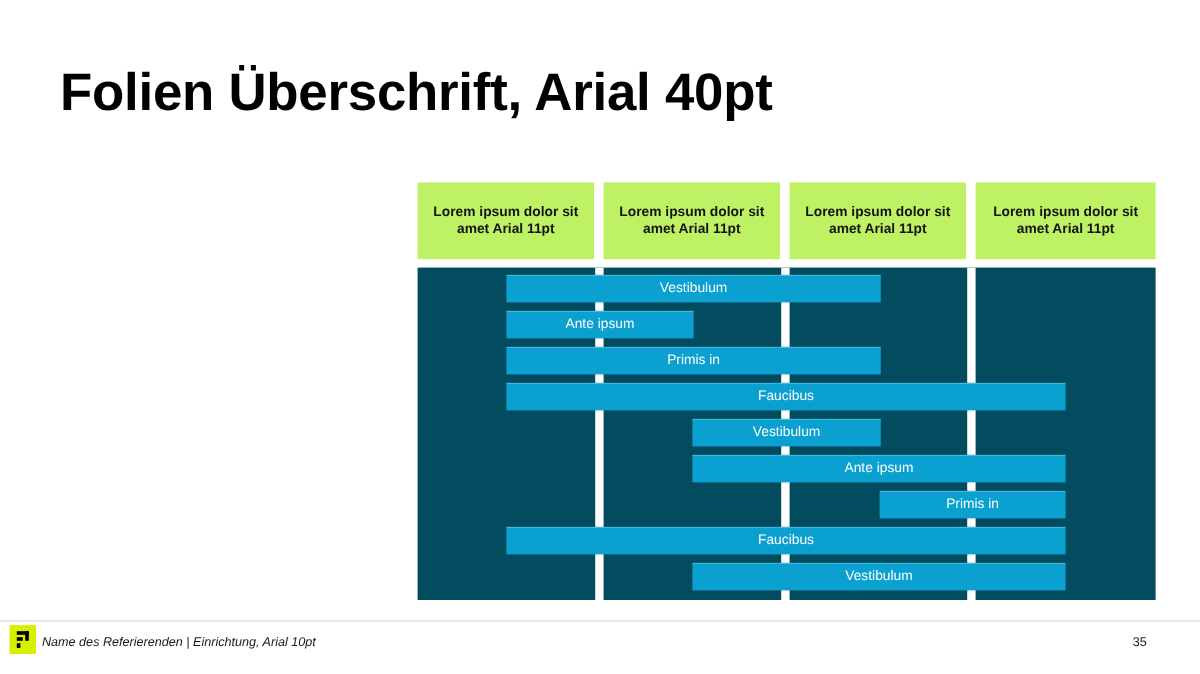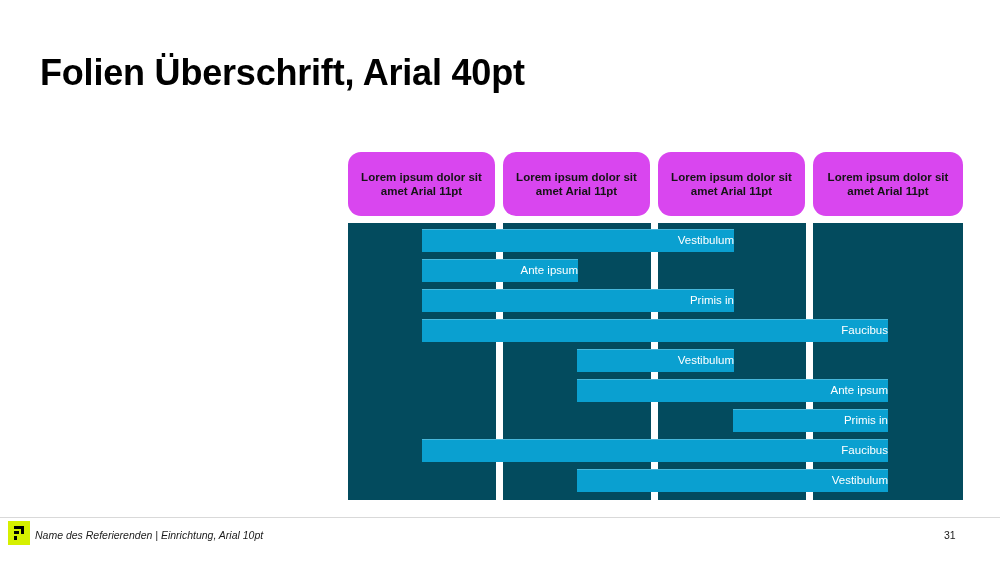--- a/index.html
+++ b/index.html
@@ -5,63 +5,63 @@
   html,body{margin:0;padding:0;}
   body{
     width:1000px;height:562px;background:#ffffff;overflow:hidden;
     font-family:"Liberation Sans","DejaVu Sans",sans-serif;
     -webkit-font-smoothing:antialiased;
   }
   .slide{position:relative;width:1000px;height:562px;}
 
   
   .slide-title{
-    position:absolute;left:40px;top:26px;
-    font-size:36px;line-height:46px;color:#000000;
+    position:absolute;left:50px;top:26px;
+    font-size:44px;line-height:46px;color:#000000;
     letter-spacing:-0.2px;white-space:nowrap;
   }
 
   
   .body-text{
     position:absolute;left:34px;top:224px;width:270px;
     font-size:20px;line-height:29.5px;color:#000000;
   }
 
   
   .chart{
     position:absolute;left:348px;top:152px;width:615px;height:348px;
   }
   .header-row{
     position:absolute;left:0;top:0;width:615px;height:64px;
   }
   .col-head{
     position:absolute;top:0;height:64px;
-    background:#d946ef;
-    display:flex;align-items:center;justify-content:center;border-radius:13px;
+    background:#bef264;
+    display:flex;align-items:center;justify-content:center;
   }
   .col-head span{
     display:block;text-align:center;
     font-size:11.5px;line-height:14px;font-weight:bold;color:#141414;
     padding:0 6px;
   }
 
   .plot{
     position:absolute;left:0;top:71px;width:615px;height:277px;
     background:#034b5e;overflow:hidden;
   }
   
   .vline{
     position:absolute;top:0;width:7px;height:277px;background:#ffffff;
   }
   
   .bar{
     position:absolute;height:23px;
     background:#0aa0d0;
     box-shadow:0 1px 0 rgba(255,255,255,0.25) inset;
-    display:flex;align-items:center;justify-content:flex-end;
+    display:flex;align-items:center;justify-content:center;
     color:#ffffff;font-size:11.5px;line-height:23px;
     white-space:nowrap;overflow:hidden;
   }
 
   
   .footer-rule{
     position:absolute;left:0;top:517px;width:1000px;height:1px;background:#d9d9d9;
   }
   .logo{
     position:absolute;left:8px;top:521px;width:22px;height:24px;background:#d6f000;
@@ -139,15 +139,15 @@
     <svg width="22" height="24" viewBox="0 0 22 24" aria-hidden="true">
       <rect x="0" y="0" width="22" height="24" fill="#d6f000"></rect>
       <rect x="6" y="5" width="10" height="3" fill="#000000"></rect>
       <rect x="13" y="5" width="3" height="8" fill="#000000"></rect>
       <rect x="6" y="10" width="5" height="3" fill="#000000"></rect>
       <rect x="6" y="15" width="3" height="4" fill="#000000"></rect>
     </svg>
   </div>
 
   <div class="footer-text">Name des Referierenden | Einrichtung, Arial 10pt</div>
-  <div class="page-num">31</div>
+  <div class="page-num">35</div>
 
 </div>
 
 </body></html>

